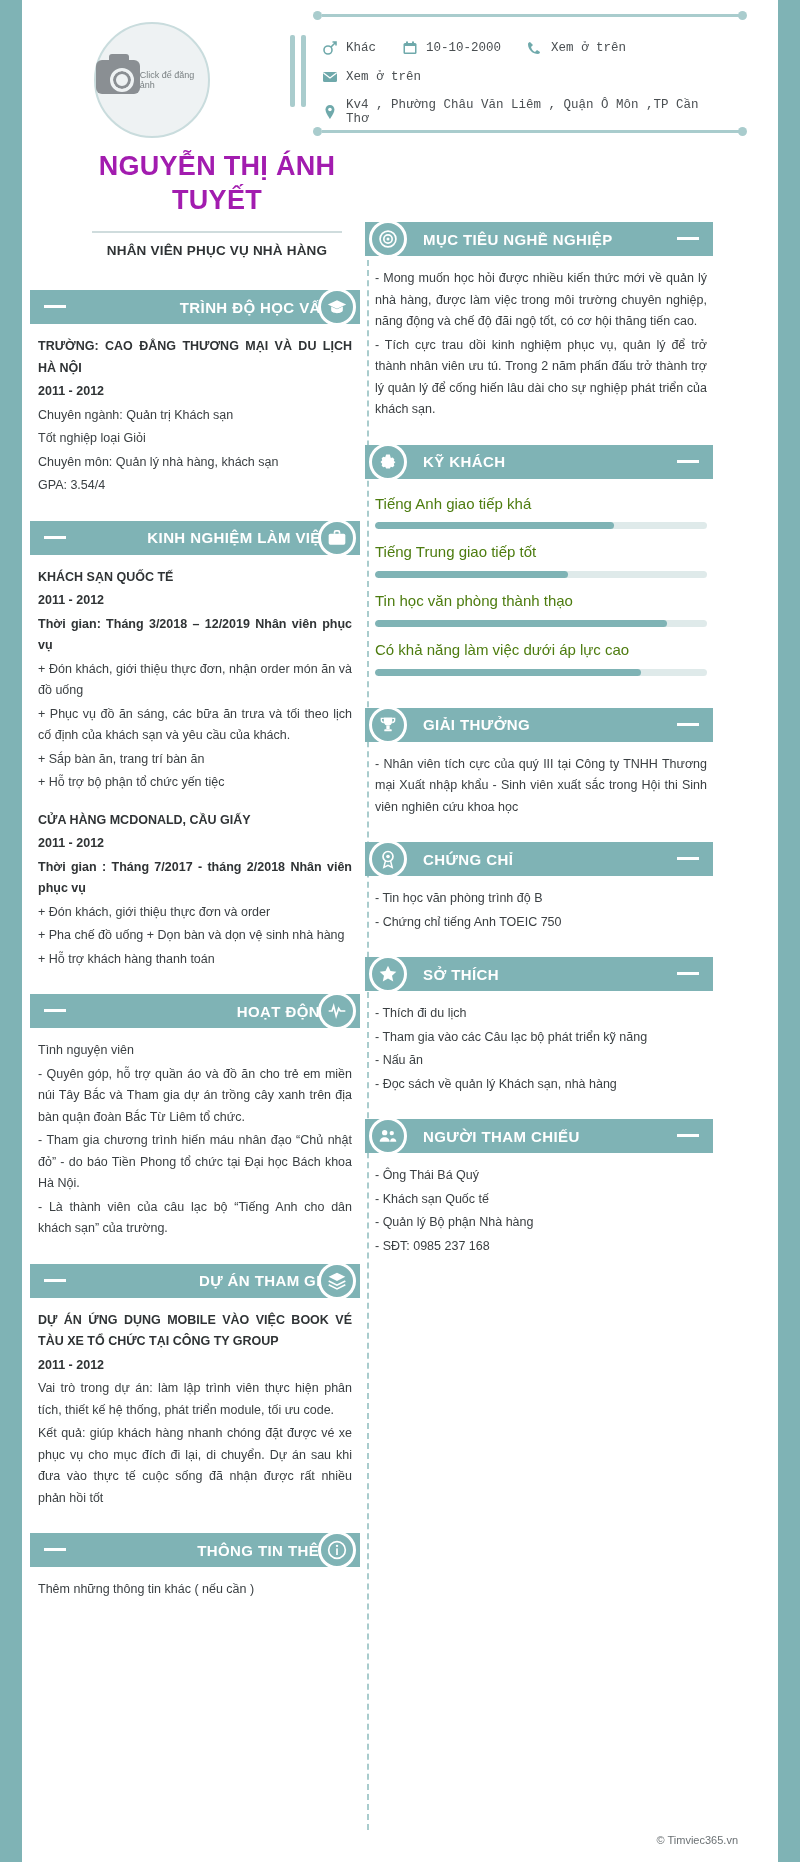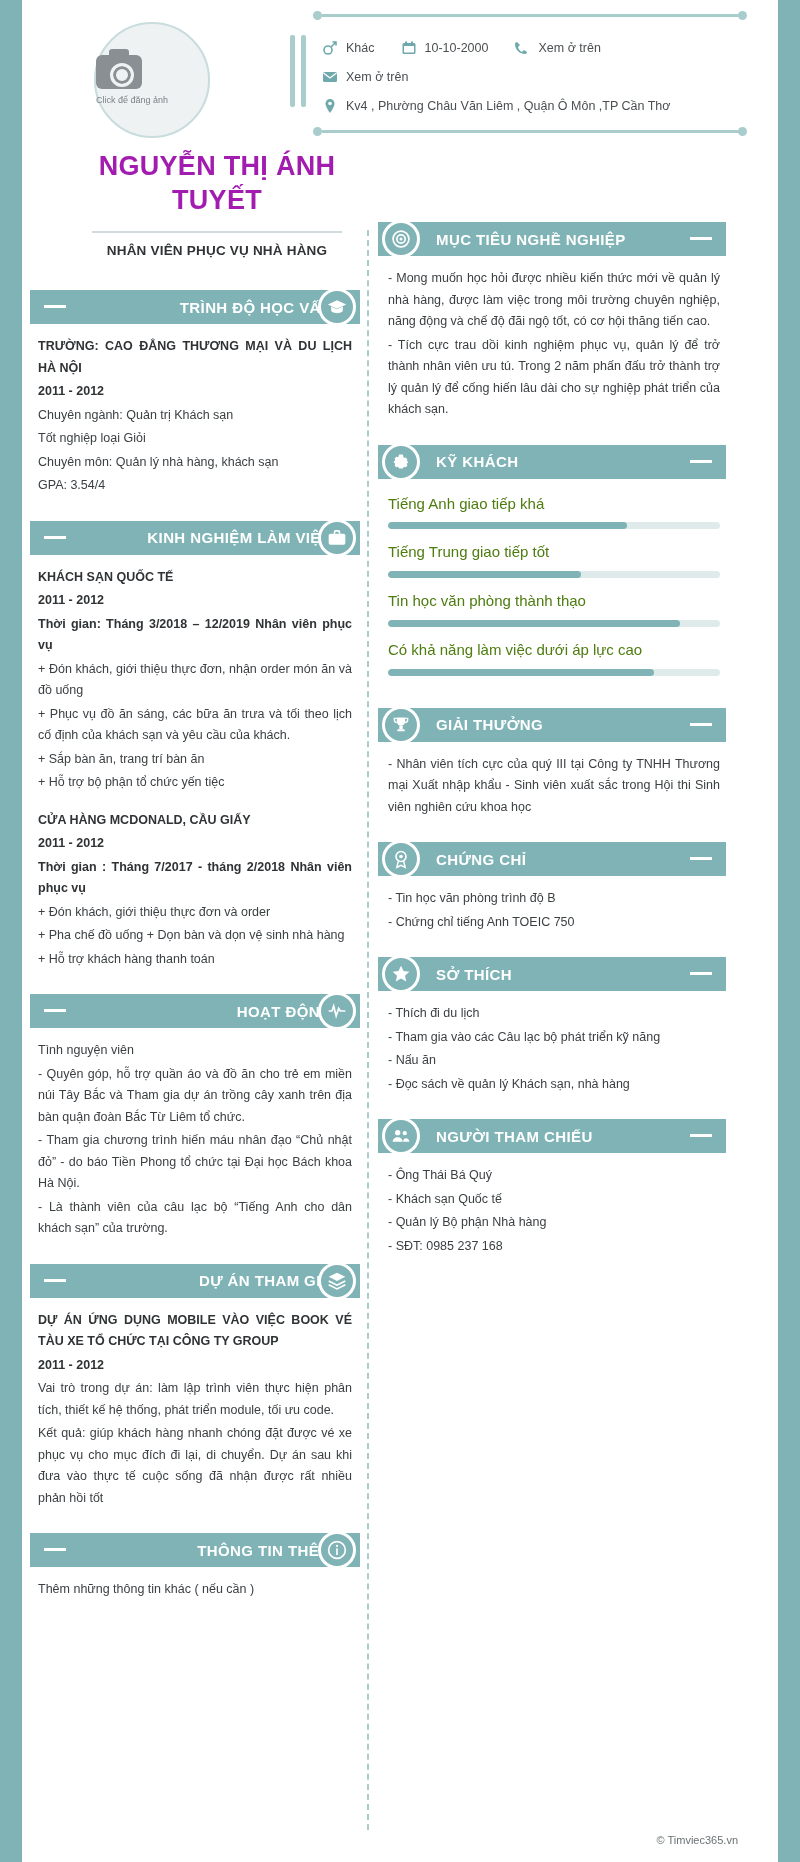--- a/index.html
+++ b/index.html
@@ -44,21 +44,22 @@
   .photo-circle {
     position: absolute;
     left: 72px;
     top: 22px;
     width: 116px;
     height: 116px;
     border-radius: 50%;
     background: #eef2f3;
     border: 2px solid #c9dcdd;
     display: flex;
-    flex-direction: column;
+    flex-direction: row;
+    align-items: center;
     justify-content: center;
   }
   .cam-icon {
     width: 46px; height: 34px;
     background: #8a8f93;
     border-radius: 6px;
     position: relative;
     margin-bottom: 6px;
   }
   .cam-icon:before {
@@ -104,20 +105,21 @@
     position:absolute;
     left: 300px; top: 40px;
     width: 430px;
     font-size: 12.5px;
     color: #4a4f52;
   }
   .contact-row {
     display:flex;
     align-items:flex-end;
     margin-bottom: 13px;
+    font-family: Liberation Mono, monospace;
   }
   .c-item { display:flex; align-items:center; margin-right: 26px; }
   .c-ico {
     width:16px; height:16px;
     margin-right: 8px;
     color:#6fa9ab;
     display:inline-flex; align-items:center; justify-content:center;
     font-size: 13px;
   }
 
@@ -146,21 +148,21 @@
 
   
   .col-left {
     position:absolute;
     left: 8px;
     top: 290px;
     width: 330px;
   }
   .col-right {
     position:absolute;
-    left: 356px;
+    left: 343px;
     top: 222px;
     width: 348px;
   }
   .divider-dashed {
     position:absolute;
     left: 345px; top: 230px;
     width: 0;
     height: 1600px;
     border-left: 2px dashed #a9cccd;
   }

